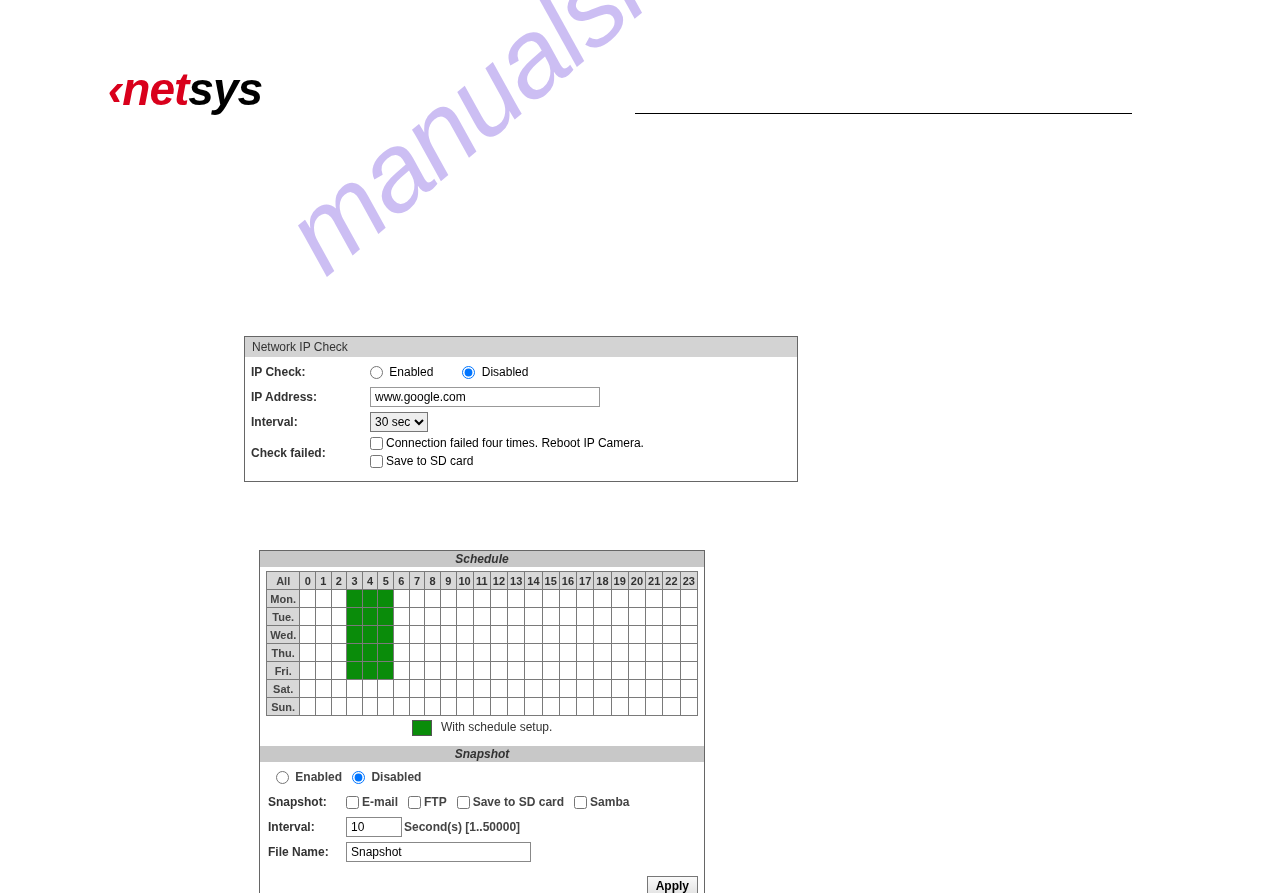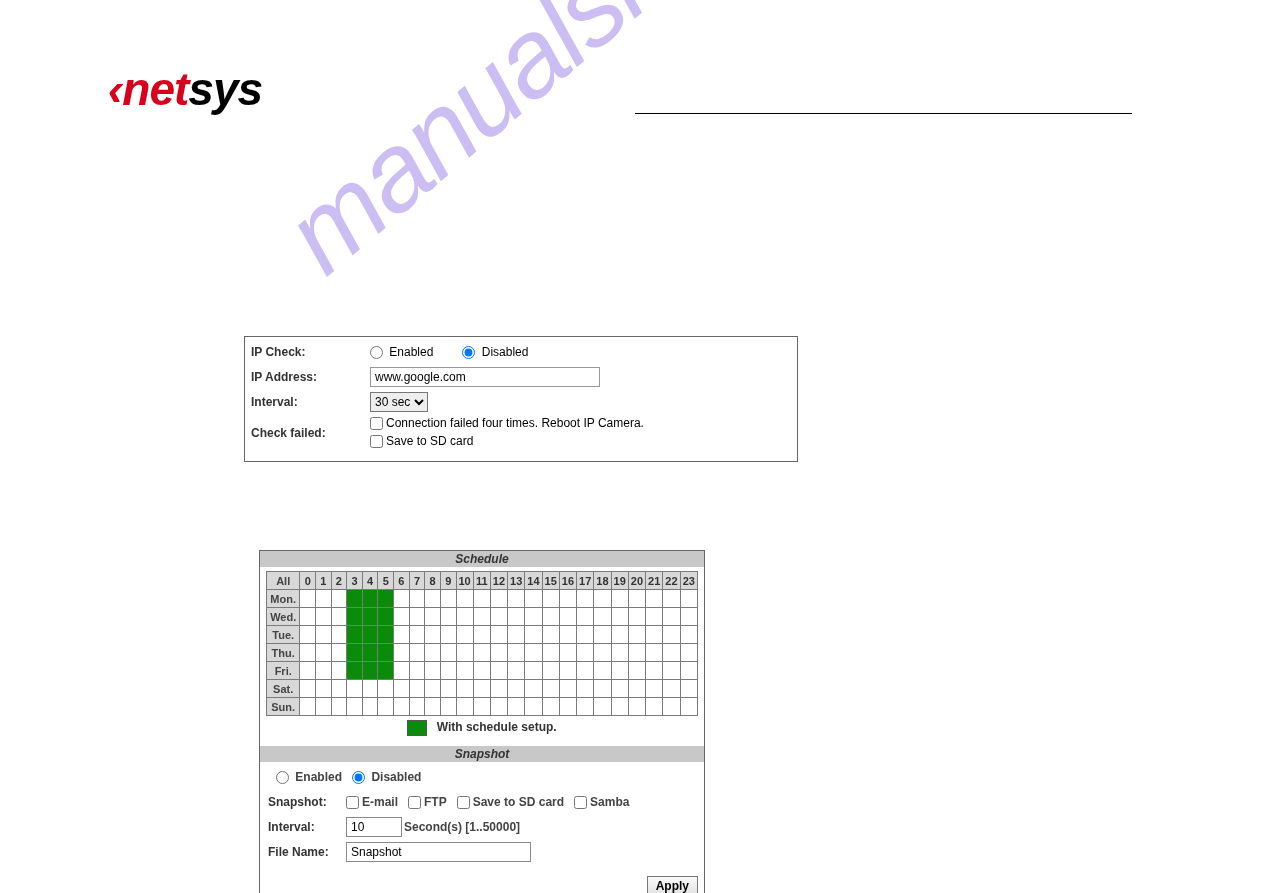--- a/index.html
+++ b/index.html
@@ -160,21 +160,21 @@
     background: #0a8c0a;
   }
   table.sched thead th {
     background: #d8d8d8;
     font-weight: bold;
   }
   .legend {
     text-align: center;
     padding: 4px 0 6px 0;
     font-size: 12px;
-    font-weight: bold;
+    font-weight: normal;
     color: #333;
   }
   .legend .sw {
     display: inline-block;
     width: 18px;
     height: 14px;
     background: #0a8c0a;
     border: 1px solid #555;
     vertical-align: middle;
     margin-right: 6px;
@@ -224,20 +224,21 @@
 
 <div class="page">
   <div class="logo">
     <span class="swoosh">‹</span><span class="net">net</span><span class="sys">sys</span>
   </div>
   <div class="header-rule"></div>
 
   <div class="watermark">manualshive.com</div>
 
   <div class="panel1">
+    <div class="titlebar">Network IP Check</div>
     <div class="body">
       <div class="row">
         <div class="lbl">IP Check:</div>
         <label class="radio-label">
           <input type="radio" name="ipcheck" style="">
           <span>Enabled</span>
         </label>
         <label class="radio-label">
           <input type="radio" name="ipcheck" checked="" style="">
           <span>Disabled</span>
@@ -324,48 +325,48 @@
               <td></td>
               <td></td>
               <td></td>
               <td></td>
               <td></td>
               <td></td>
               <td></td>
               <td></td>
             </tr>
             <tr>
+              <th class="rowhdr">Tue.</th>
+              <td></td>
+              <td></td>
+              <td></td>
+              <td class="on"></td>
+              <td class="on"></td>
+              <td class="on"></td>
+              <td></td>
+              <td></td>
+              <td></td>
+              <td></td>
+              <td></td>
+              <td></td>
+              <td></td>
+              <td></td>
+              <td></td>
+              <td></td>
+              <td></td>
+              <td></td>
+              <td></td>
+              <td></td>
+              <td></td>
+              <td></td>
+              <td></td>
+              <td></td>
+            </tr>
+            <tr>
               <th class="rowhdr">Wed.</th>
-              <td></td>
-              <td></td>
-              <td></td>
-              <td class="on"></td>
-              <td class="on"></td>
-              <td class="on"></td>
-              <td></td>
-              <td></td>
-              <td></td>
-              <td></td>
-              <td></td>
-              <td></td>
-              <td></td>
-              <td></td>
-              <td></td>
-              <td></td>
-              <td></td>
-              <td></td>
-              <td></td>
-              <td></td>
-              <td></td>
-              <td></td>
-              <td></td>
-              <td></td>
-            </tr>
-            <tr>
-              <th class="rowhdr">Tue.</th>
               <td></td>
               <td></td>
               <td></td>
               <td class="on"></td>
               <td class="on"></td>
               <td class="on"></td>
               <td></td>
               <td></td>
               <td></td>
               <td></td>

